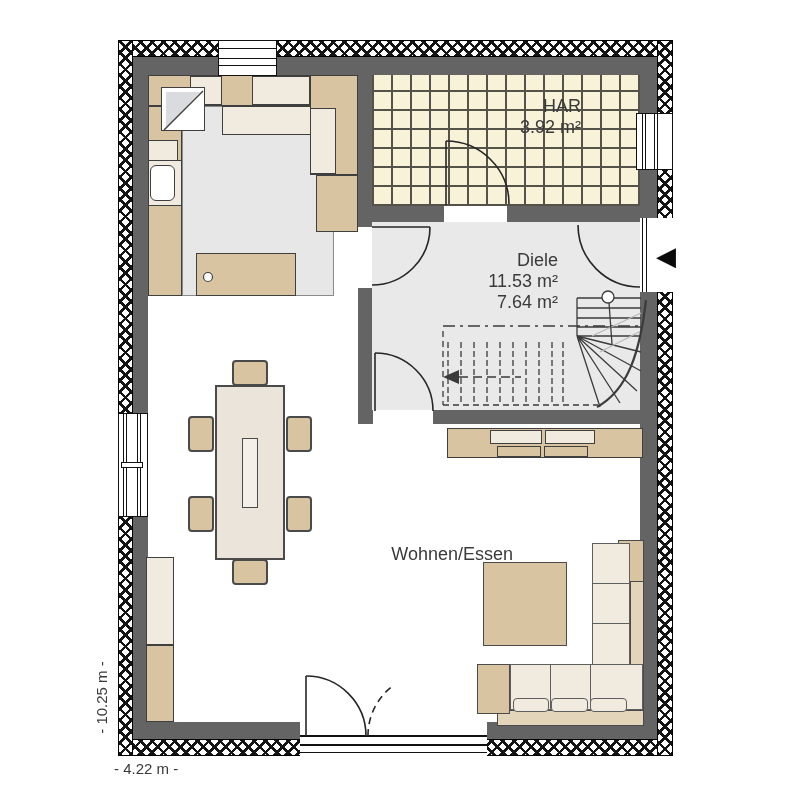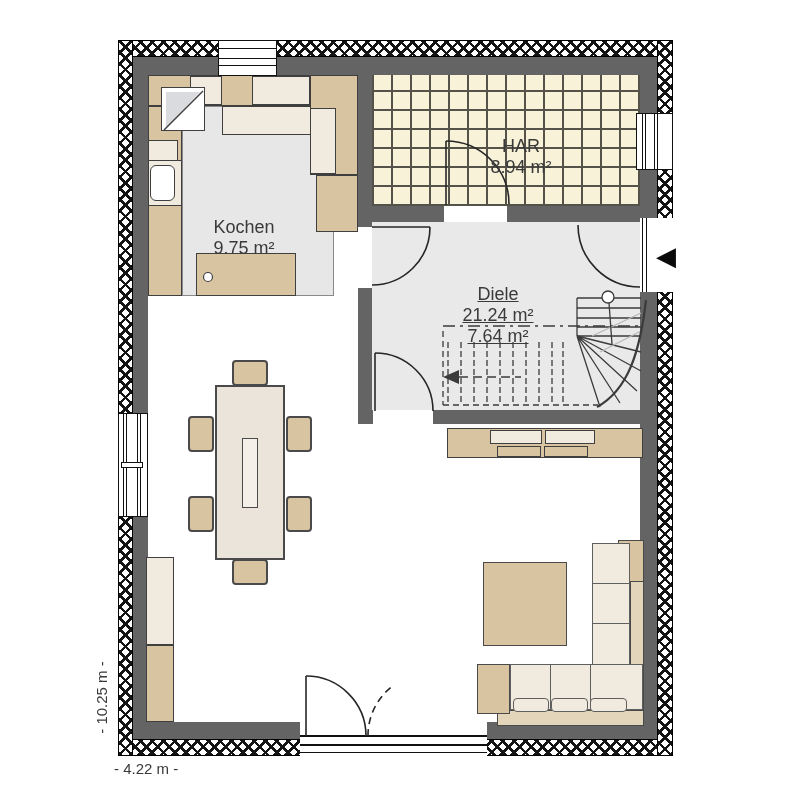--- a/index.html
+++ b/index.html
@@ -33,21 +33,21 @@
   }
   .tan{background:var(--tan); border:1px solid var(--outline); z-index:5;}
   .cream{background:var(--cream); border:1px solid var(--outline); z-index:5;}
   .whitebox{background:#fff; border:1px solid var(--outline); z-index:5;}
   .window{background:#fff; border:1px solid #111; z-index:5;}
   .wline{position:absolute; background:#111;}
   .opening{background:#fff; z-index:5;}
   .furn-cream{background:var(--cream); border:1.5px solid #5f5f5f; z-index:5;}
   .furn-tan{background:var(--tan); border:1.5px solid #4a4a4a; z-index:5;}
   .chair{background:var(--tan); border:2px solid #4a4a4a; border-radius:4px; z-index:5;}
-  .label{color:var(--text); font-size:18px; line-height:21px; text-align:center; z-index:7; white-space:nowrap;margin-top:40px;}
+  .label{color:var(--text); font-size:18px; line-height:21px; text-align:right; z-index:7; white-space:nowrap;}
   .dim{color:var(--text); font-size:15px; z-index:7; white-space:nowrap;}
   #overlay{position:absolute; left:0; top:0; z-index:6; pointer-events:none;}
   #arrow{color:#0a0a0a; font-size:26px; line-height:1; z-index:7;}
 </style>
 </head>
 <body>
 
 <div id="plan">
 
   <div class="abs hatch" style="left:118px; top:40px; width:555px; height:17px;"></div>
@@ -177,32 +177,29 @@
       <path d="M577,336 L641,352 M577,336 L641,371 M577,336 L637,391 M577,336 L620,403 M577,336 L600,407"></path>
       <path d="M592,336 L641,313 M600,352 L641,331" stroke="#b8b8b8"></path>
       <path d="M646,300 C640,352 628,390 597,407" stroke-width="2.2"></path>
       <circle cx="608" cy="297" r="6" fill="#ffffff"></circle>
       <path d="M609,303 L612,344"></path>
     </g>
   </svg>
 
   <div class="abs" id="arrow" style="left:656px; top:243px;">◀</div>
 
-  <div class="abs label" style="left:184px; top:177px; width:120px;">
-    <div>Kochen</div>
-    <div>9.75 m²</div>
-  </div>
   <div class="abs label" style="left:461px; top:96px; width:120px;">
     <div>HAR</div>
-    <div>8.94 m²</div>
-  </div>
-  <div class="abs label" style="left:438px; top:244px; width:120px;text-decoration:underline;">
+    <div>3.92 m²</div>
+  </div>
+  <div class="abs label" style="left:438px; top:250px; width:120px;">
     <div>Diele</div>
-    <div>21.24 m²</div>
+    <div>11.53 m²</div>
     <div>7.64 m²</div>
   </div>
   <div class="abs label" style="left:353px; top:544px; width:160px;">
+    <div>Wohnen/Essen</div>
   </div>
 
   <div class="abs dim" style="left:114px; top:760px;">- 4.22 m -</div>
   <div class="abs dim" style="left:46px; top:689px; width:110px; text-align:center; transform:rotate(-90deg);">- 10.25 m -</div>
 
 </div>
 
 </body></html>

